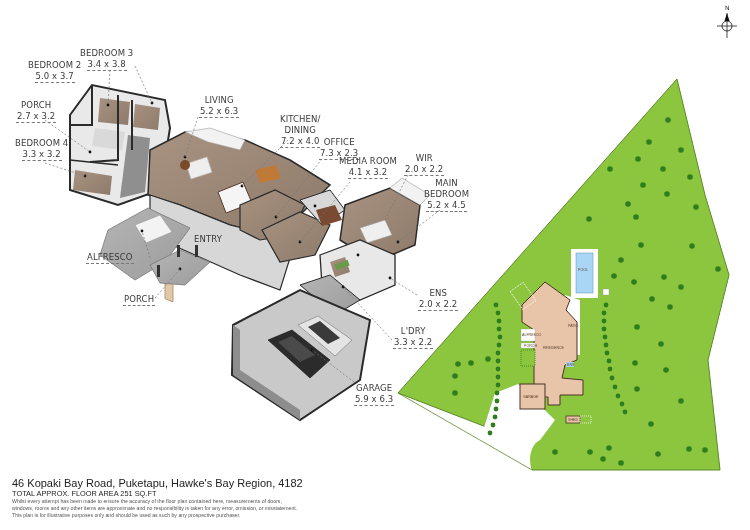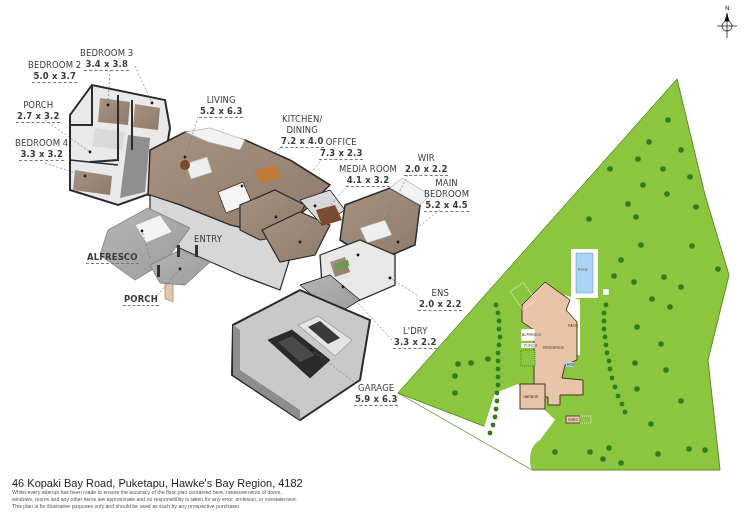--- a/index.html
+++ b/index.html
@@ -1,20 +1,20 @@
 <!DOCTYPE html>
 <html><head>
 <meta charset="utf-8">
 <style>
   html,body{margin:0;padding:0;background:#ffffff;}
   body{width:750px;height:530px;position:relative;overflow:hidden;font-family:"DejaVu Sans","Liberation Sans",sans-serif;color:#333;}
   .stage{position:absolute;left:0;top:0;width:750px;height:530px;border-radius:27px;}
   svg{position:absolute;left:0;top:0;}
   .lbl{position:absolute;text-align:center;font-size:8.5px;line-height:11px;color:#3a3a3a;letter-spacing:0.1px;white-space:nowrap;}
-  .lbl .dim{display:inline-block;border-bottom:1px dashed #777;padding:0 1px;font-weight:bold;}
+  .lbl .dim{display:inline-block;border-bottom:1px dashed #777;padding:0 1px;}
   .footer{position:absolute;left:12px;top:477px;width:380px;}
   .addr{font-size:11px;color:#222;line-height:12px;font-family:"Liberation Sans",sans-serif;}
   .area{font-size:7.4px;color:#222;line-height:9px;font-family:"Liberation Sans",sans-serif;}
   .disc{font-size:5.2px;color:#555;line-height:7px;font-family:"Liberation Sans",sans-serif;}
   .compass{position:absolute;left:715px;top:4px;width:30px;height:34px;}
   .sitelbl{position:absolute;font-size:3.6px;color:#5a3e2b;font-family:"Liberation Sans",sans-serif;white-space:nowrap;}
 </style>
 </head>
 <body>
 
@@ -274,21 +274,21 @@
   </div>
   <div class="lbl" style="left:280px;top:114px;">
     <div>KITCHEN/</div>
     <div>DINING</div>
     <div class="dim">7.2 x 4.0</div>
   </div>
   <div class="lbl" style="left:319px;top:137px;">
     <div>OFFICE</div>
     <div class="dim">7.3 x 2.3</div>
   </div>
-  <div class="lbl" style="left:339px;top:164px;">
+  <div class="lbl" style="left:339px;top:156px;">
     <div>MEDIA ROOM</div>
     <div class="dim">4.1 x 3.2</div>
   </div>
   <div class="lbl" style="left:404px;top:153px;">
     <div>WIR</div>
     <div class="dim">2.0 x 2.2</div>
   </div>
   <div class="lbl" style="left:424px;top:178px;">
     <div>MAIN</div>
     <div>BEDROOM</div>
@@ -321,18 +321,19 @@
     <svg width="30" height="34" viewBox="0 0 30 34" style="position:absolute;left:0;top:0;">
       <line x1="12" y1="9" x2="12" y2="34" stroke="#222" stroke-width="0.8"></line>
       <line x1="2" y1="22" x2="22" y2="22" stroke="#222" stroke-width="0.8"></line>
       <circle cx="12" cy="22" r="5" fill="none" stroke="#222" stroke-width="0.9"></circle>
       <polygon points="12,9 9.5,17 14.5,17" fill="#111"></polygon>
     </svg>
   </div>
 
   <div class="footer">
     <div class="addr">46 Kopaki Bay Road, Puketapu, Hawke's Bay Region, 4182</div>
+    <div class="area">TOTAL APPROX. FLOOR AREA 251 SQ.FT</div>
     <div class="disc">Whilst every attempt has been made to ensure the accuracy of the floor plan contained here, measurements of doors,</div>
     <div class="disc">windows, rooms and any other items are approximate and no responsibility is taken for any error, omission, or misstatement.</div>
     <div class="disc">This plan is for illustrative purposes only and should be used as such by any prospective purchaser.</div>
   </div>
 
 </div>
 
 </body></html>

